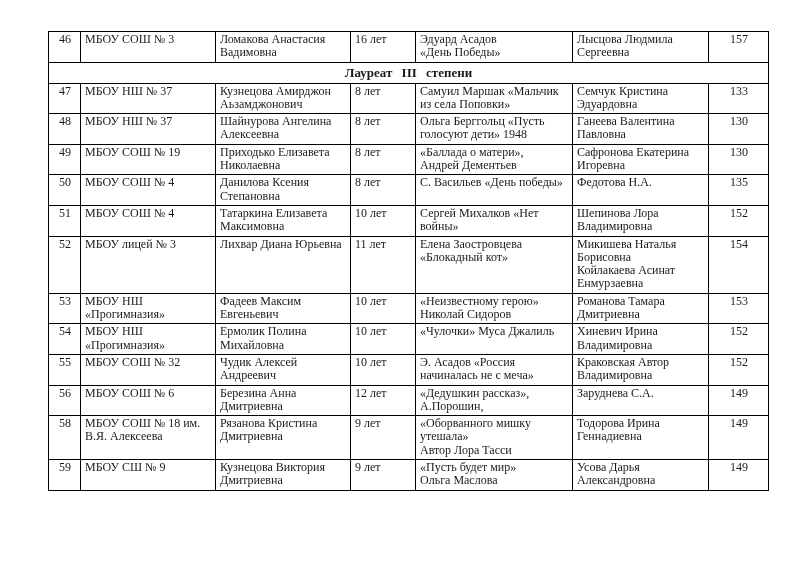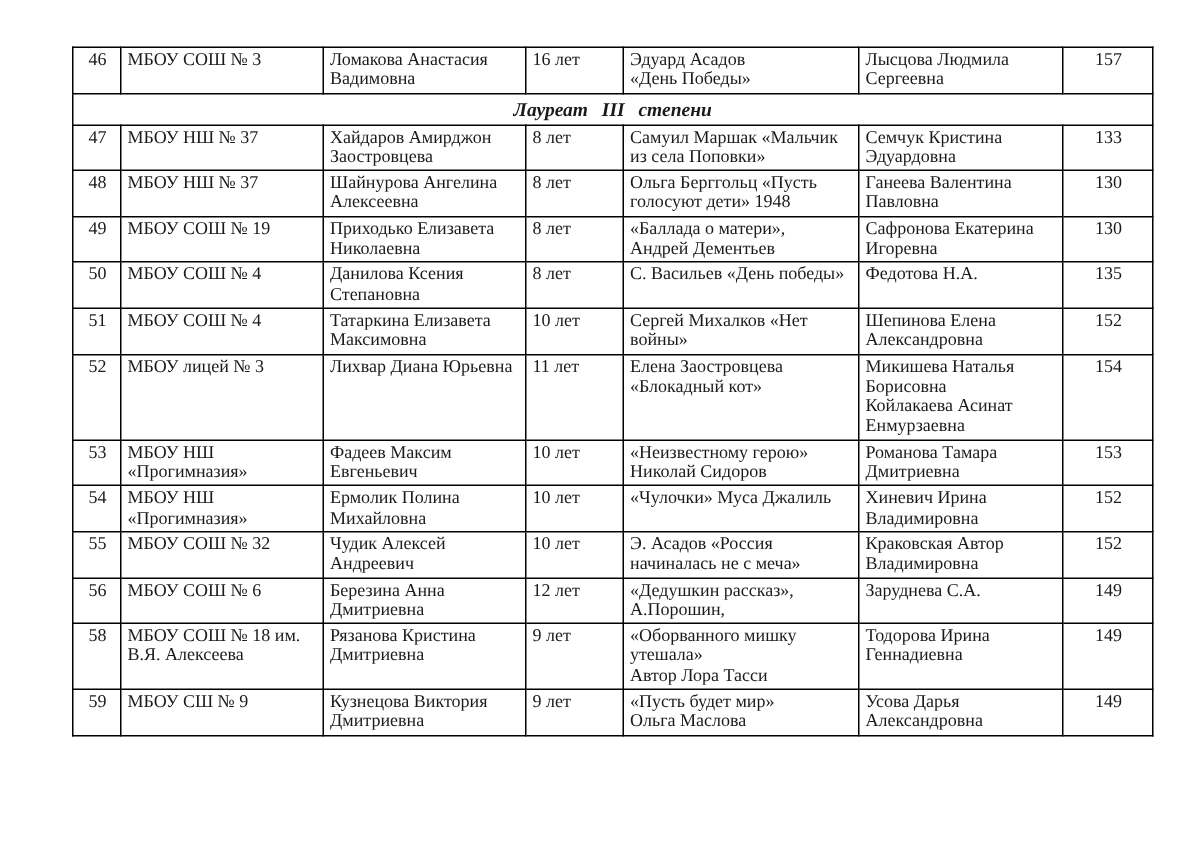--- a/index.html
+++ b/index.html
@@ -43,21 +43,20 @@
     padding-left: 1px;
     padding-right: 1px;
   }
   tr.section td {
     text-align: center;
     font-weight: bold;
     font-size: 13px;
     word-spacing: 6px;
     padding: 2px 0 3px 0;
     line-height: 15px;
-    font-style: italic;
   }
 </style>
 </head>
 <body>
 
 <div class="page">
   <table class="results">
     <colgroup>
       <col style="width:32px">
       <col style="width:135px">
@@ -77,21 +76,21 @@
 «День Победы»</td>
     <td class="c-teacher">Лысцова Людмила Сергеевна</td>
     <td class="c-score">157</td>
   </tr>
         <tr class="section">
           <td colspan="7">Лауреат III степени</td>
         </tr>
         <tr>
     <td class="c-num">47</td>
     <td class="c-school">МБОУ НШ № 37</td>
-    <td class="c-participant">Хайдаров Амирджон Заостровцева</td>
+    <td class="c-participant">Кузнецова Амирджон Аьзамджонович</td>
     <td class="c-age">8 лет</td>
     <td class="c-work">Самуил Маршак «Мальчик из села Поповки»</td>
     <td class="c-teacher">Семчук Кристина Эдуардовна</td>
     <td class="c-score">133</td>
   </tr>
         <tr>
     <td class="c-num">48</td>
     <td class="c-school">МБОУ НШ № 37</td>
     <td class="c-participant">Шайнурова Ангелина Алексеевна</td>
     <td class="c-age">8 лет</td>
@@ -117,21 +116,21 @@
     <td class="c-work">С. Васильев «День победы»</td>
     <td class="c-teacher">Федотова Н.А.</td>
     <td class="c-score">135</td>
   </tr>
         <tr>
     <td class="c-num">51</td>
     <td class="c-school">МБОУ СОШ № 4</td>
     <td class="c-participant">Татаркина Елизавета Максимовна</td>
     <td class="c-age">10 лет</td>
     <td class="c-work">Сергей Михалков «Нет войны»</td>
-    <td class="c-teacher">Шепинова Елена Александровна</td>
+    <td class="c-teacher">Шепинова Лора Владимировна</td>
     <td class="c-score">152</td>
   </tr>
         <tr>
     <td class="c-num">52</td>
     <td class="c-school">МБОУ лицей № 3</td>
     <td class="c-participant">Лихвар Диана Юрьевна</td>
     <td class="c-age">11 лет</td>
     <td class="c-work">Елена Заостровцева «Блокадный кот»</td>
     <td class="c-teacher">Микишева Наталья Борисовна
 Койлакаева Асинат Енмурзаевна</td>

